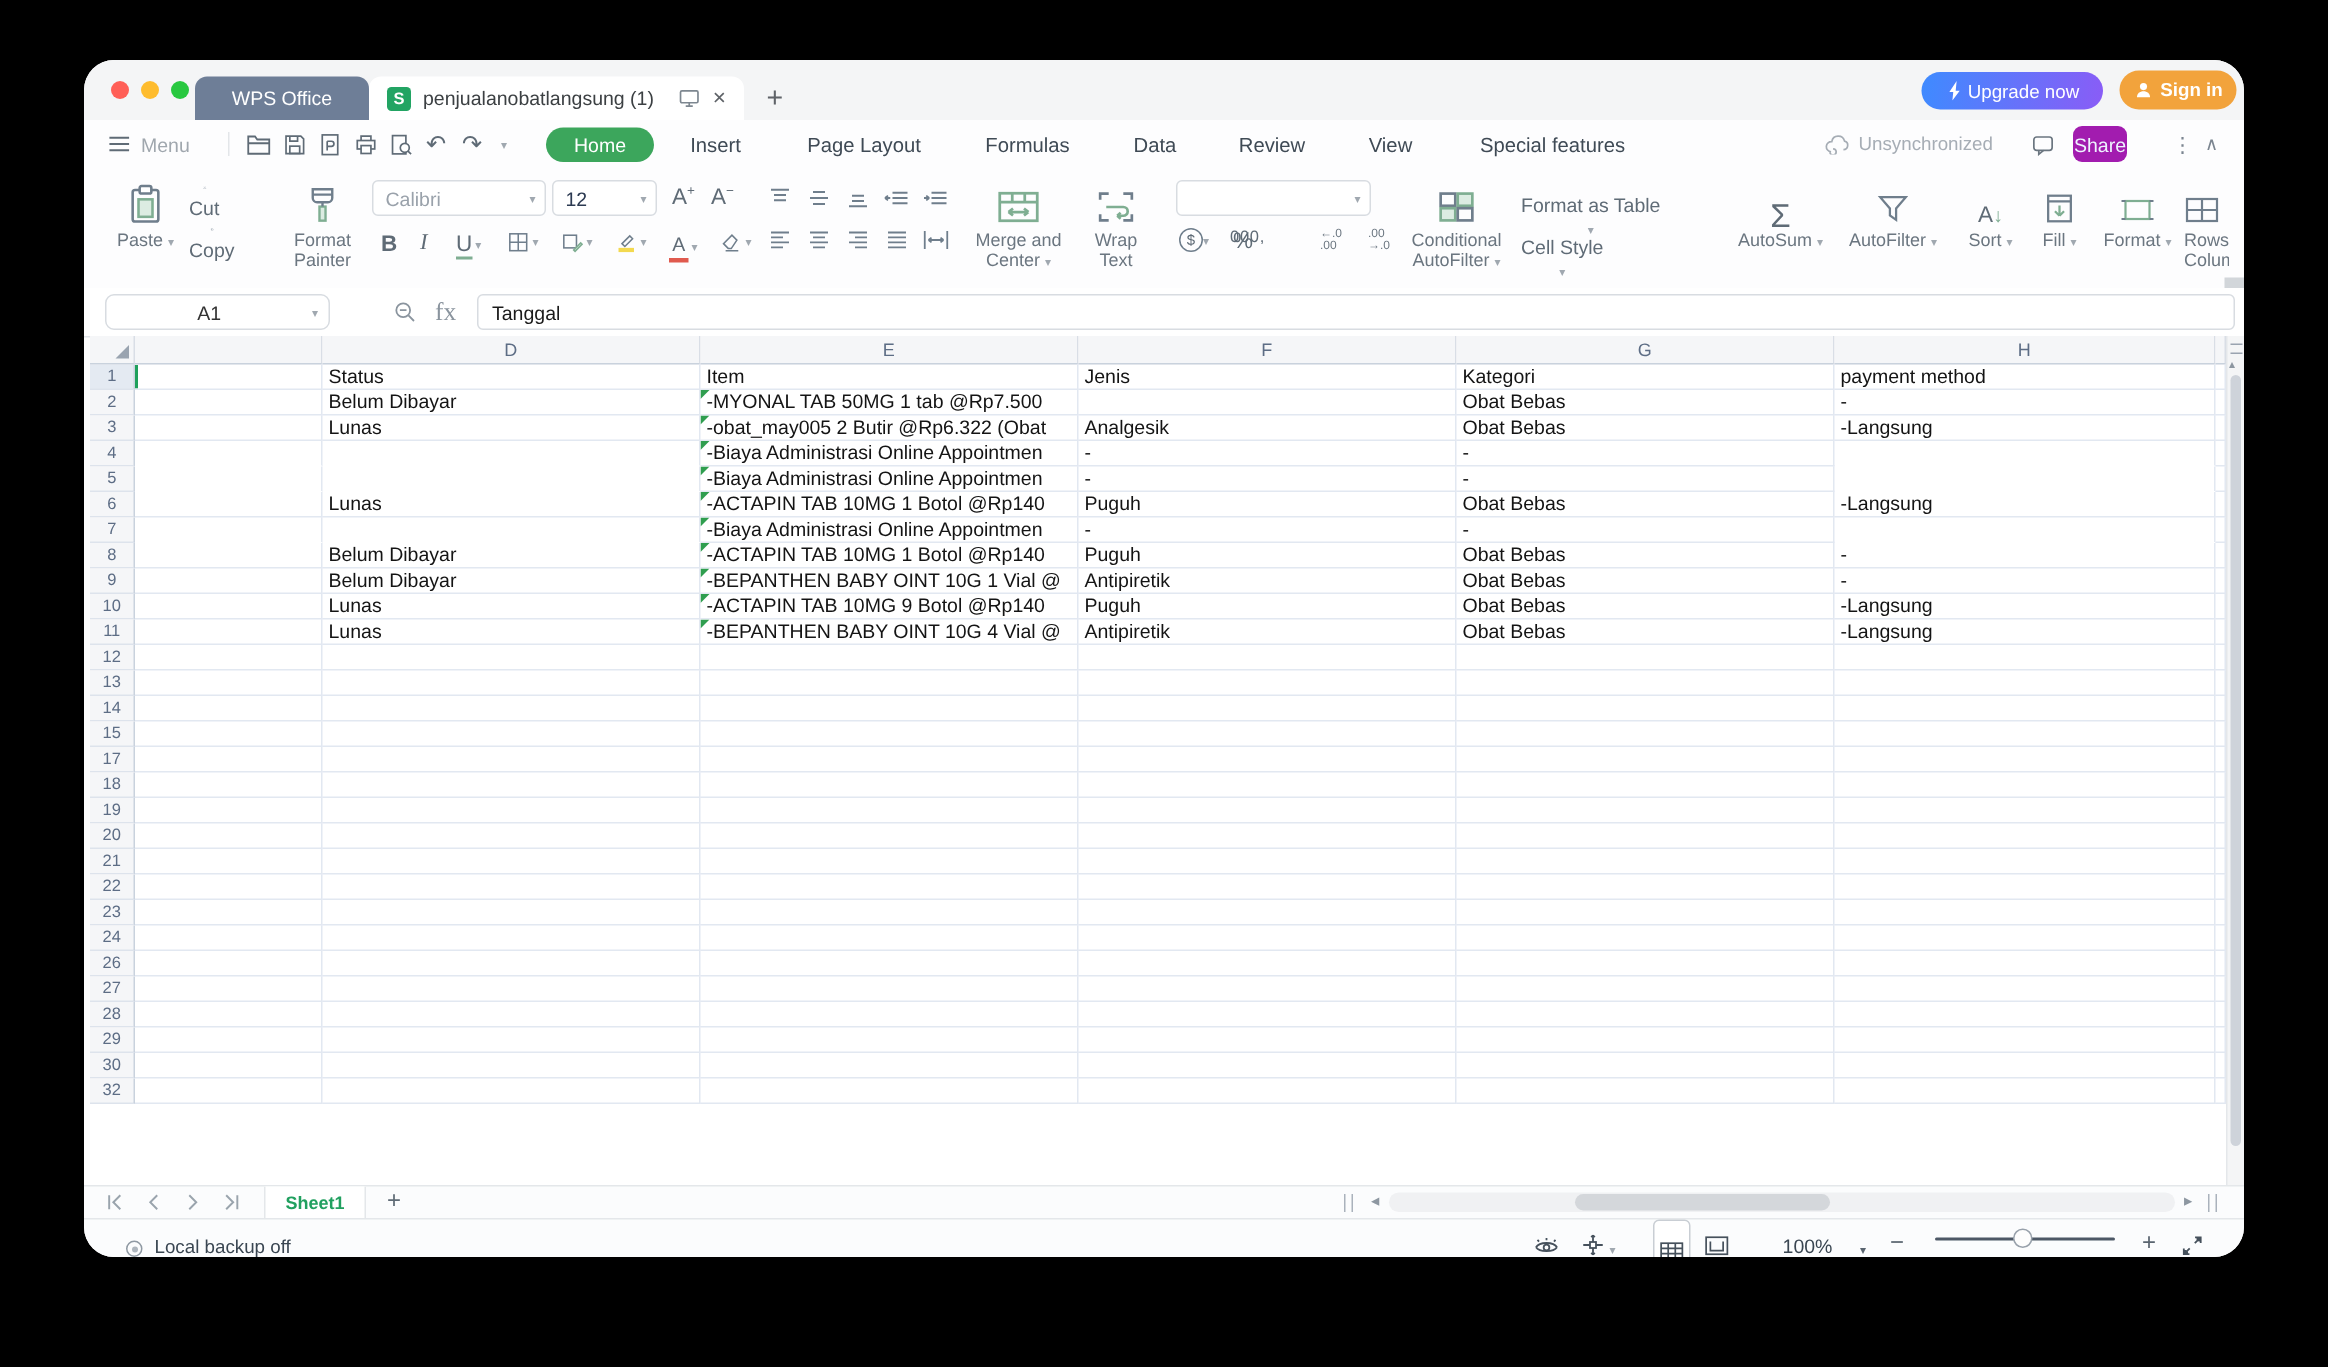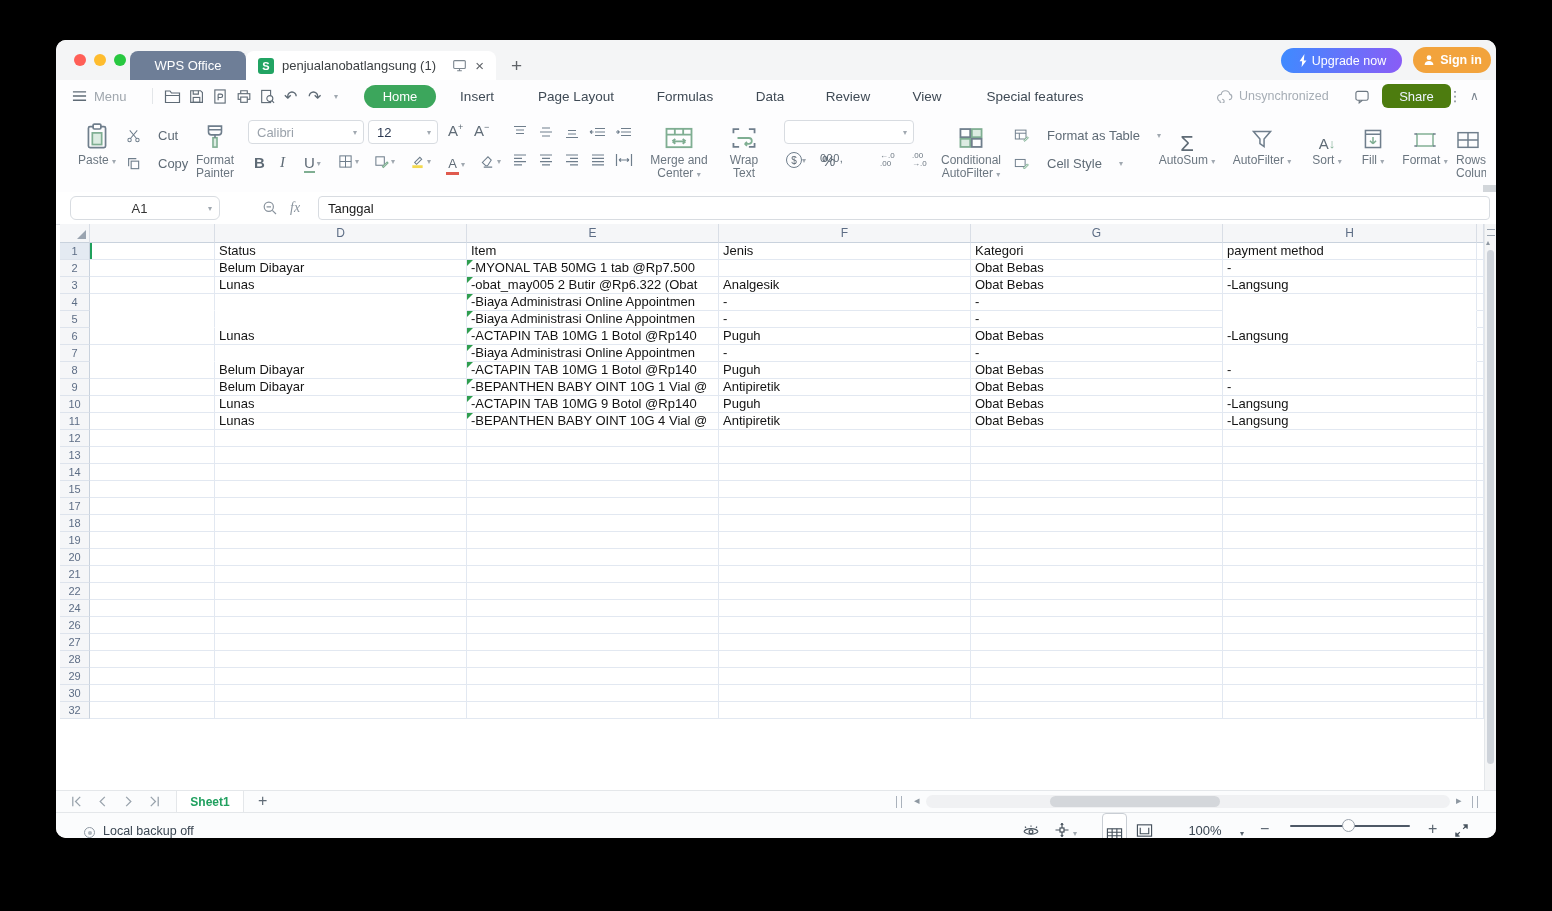--- a/index.html
+++ b/index.html
@@ -1,18 +1,18 @@
 <!DOCTYPE html>
 <html><head>
 <meta charset="utf-8">
 <style>
   html,body{margin:0;padding:0;background:#000;width:1552px;height:911px;position:relative;
     font-family:"Liberation Sans",sans-serif;-webkit-font-smoothing:antialiased;}
   .window{position:absolute;left:56px;top:40px;width:1440px;height:798px;background:#fff;
-    border-radius:10px;overflow:hidden;}
+    border-radius:20px;overflow:hidden;}
   
   .titlebar{position:absolute;left:0;top:0;width:1440px;height:40px;background:#f4f5f6;}
   .tl{position:absolute;top:14px;width:12px;height:12px;border-radius:50%;}
   .apptab{position:absolute;left:74px;top:11px;width:116px;height:29px;border-radius:8px 8px 0 0;
     color:#fff;font-size:13px;display:flex;align-items:center;justify-content:center;}
   .doctab{position:absolute;left:190px;top:11px;width:250px;height:29px;background:#fff;
     border-radius:8px 8px 0 0;display:flex;align-items:center;font-size:13px;color:#3c4043;}
   .sicon{width:16px;height:16px;border-radius:3px;color:#fff;font-size:11px;font-weight:bold;
     display:flex;align-items:center;justify-content:center;margin:0 8px 0 12px;}
   .doctab .spacer{flex:1}
@@ -28,48 +28,48 @@
   .menubar{position:absolute;left:0;top:40px;width:1440px;height:32px;background:#fdfdfe;}
   .mb-i{position:absolute;top:0;height:32px;display:flex;align-items:center;color:#5f6b76;}
   .mb-div{position:absolute;left:96px;top:8px;width:1px;height:16px;background:#e3e6e9;}
   .menu-label{color:#a0a7ae;font-size:13px;}
   .pill{position:absolute;left:308px;top:5px;width:72px;height:23px;border-radius:12px;color:#fff;
     font-size:13px;display:flex;align-items:center;justify-content:center;}
   .mtab{position:absolute;top:0;height:32px;display:flex;align-items:center;transform:translateX(-50%);
     font-size:13.5px;color:#3f4a55;}
   .unsync{position:absolute;left:1160px;top:0;height:32px;display:flex;align-items:center;gap:6px;
     color:#a6adb5;font-size:12.5px;}
-  .share{position:absolute;left:1326px;top:4px;width:69px;height:24px;border-radius:6px;
-    background:#4d7c0f;color:#eef4ff;font-size:13px;display:flex;align-items:center;justify-content:center;}
+  .share{position:absolute;left:1326px;top:4px;width:36px;height:24px;border-radius:6px;
+    background:#a21caf;color:#eef4ff;font-size:13px;display:flex;align-items:center;justify-content:center;}
   
   .ribbon{position:absolute;left:0;top:72px;width:1440px;height:80px;background:#fdfdfe;
     border-bottom:1px solid #e7eaee;}
   .rbig{position:absolute;top:6px;text-align:center;color:#6b7680;font-size:12px;line-height:13px;}
   .rbig .ric{height:32px;display:flex;align-items:flex-end;justify-content:center;margin-bottom:4px;}
-  .rsm{position:absolute;height:22px;display:flex;align-items:center;gap:17px;font-size:13px;color:#5f6b76;}
+  .rsm{position:absolute;height:22px;display:flex;align-items:center;gap:5px;font-size:13px;color:#5f6b76;flex-direction:column;}
   .cv{font-size:8px;color:#a0a8b0;}
   .combo{position:absolute;height:24px;border:1px solid #d8dce1;border-radius:4px;background:#fff;
     display:flex;align-items:center;font-size:13px;color:#9aa2ab;padding-left:8px;box-sizing:border-box;}
   .combo .cv{margin-left:auto;margin-right:6px;}
   .fga{position:absolute;top:10px;font-size:15px;color:#5f6b76;}
   .fmt{position:absolute;top:42px;display:flex;align-items:center;gap:2px;color:#5f6b76;}
   .alic{position:absolute;width:20px;height:20px;display:flex;align-items:center;justify-content:center;}
   .numic{position:absolute;top:40px;display:flex;align-items:center;color:#5f6b76;}
   .tinytxt{font-size:8px;line-height:8px;color:#6b7680;text-align:left;}
   .morestrip{position:absolute;left:1427px;top:73px;width:13px;height:78px;background:#d2d6da;
     display:flex;align-items:center;justify-content:center;color:#5d6770;font-size:12px;}
   
   .fbar{position:absolute;left:0;top:152px;width:1440px;height:32px;background:#fff;
     border-bottom:1px solid #dfe3e8;}
   .namebox{position:absolute;left:14px;top:4px;width:150px;height:24px;border:1px solid #d8dce1;
     border-radius:6px;background:#fff;display:flex;align-items:center;box-sizing:border-box;
     font-size:13px;color:#333;}
   .namebox .nb{flex:1;text-align:center;}
   .fxwrap{position:absolute;left:206px;top:4px;height:24px;display:flex;align-items:center;gap:12px;color:#8a949e;}
-  .fx{font-family:"Liberation Serif",serif;font-style:italic;font-size:14px;}
+  .fx{font-family:"Liberation Serif",serif;font-size:17px;}
   .finput{position:absolute;left:262px;top:4px;width:1172px;height:24px;border:1px solid #d8dce1;
     border-radius:4px;box-sizing:border-box;font-size:13px;color:#1a1a1a;display:flex;align-items:center;
     padding-left:9px;}
   
   #grid{position:absolute;left:4px;top:184px;width:1424px;height:566px;background:#fff;overflow:hidden;
     font-size:13px;color:#141414;}
   .g-hrow{display:flex;height:19px;}
   .g-hcell,.g-corner{box-sizing:border-box;flex-shrink:0;background:#f5f6f8;
     border-right:1px solid #d9dee6;border-bottom:1px solid #c9d2dd;color:#5d6d85;font-size:12px;
     text-align:center;line-height:18px;}
@@ -750,20 +750,30 @@
         <div class="g-rhead">22</div>
         <div class="g-cell" style="width: 125px;"></div>
         <div class="g-cell" style="width: 252px;"></div>
         <div class="g-cell" style="width: 252px;"></div>
         <div class="g-cell" style="width: 252px;"></div>
         <div class="g-cell" style="width: 252px;"></div>
         <div class="g-cell" style="width: 254px;"></div>
         <div class="g-cell" style="width: 7px;"></div>
       </div>
       <div class="g-row">
+        <div class="g-rhead">23</div>
+        <div class="g-cell" style="width: 125px;"></div>
+        <div class="g-cell" style="width: 252px;"></div>
+        <div class="g-cell" style="width: 252px;"></div>
+        <div class="g-cell" style="width: 252px;"></div>
+        <div class="g-cell" style="width: 252px;"></div>
+        <div class="g-cell" style="width: 254px;"></div>
+        <div class="g-cell" style="width: 7px;"></div>
+      </div>
+      <div class="g-row">
         <div class="g-rhead">24</div>
         <div class="g-cell" style="width: 125px;"></div>
         <div class="g-cell" style="width: 252px;"></div>
         <div class="g-cell" style="width: 252px;"></div>
         <div class="g-cell" style="width: 252px;"></div>
         <div class="g-cell" style="width: 252px;"></div>
         <div class="g-cell" style="width: 254px;"></div>
         <div class="g-cell" style="width: 7px;"></div>
       </div>
       <div class="g-row">

